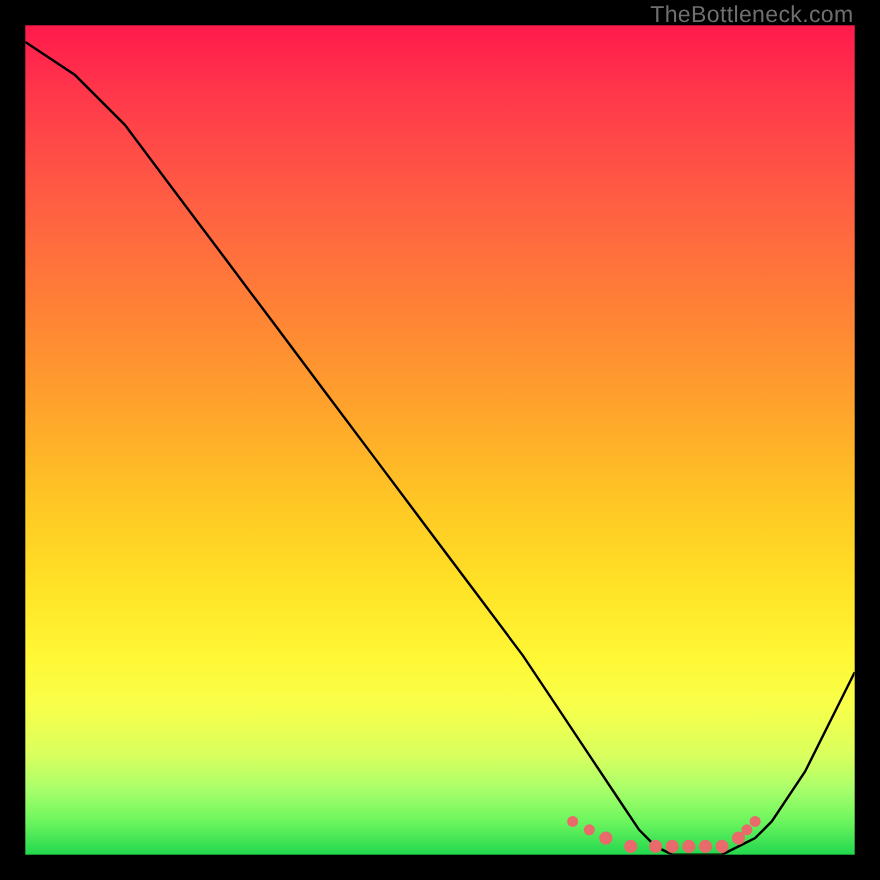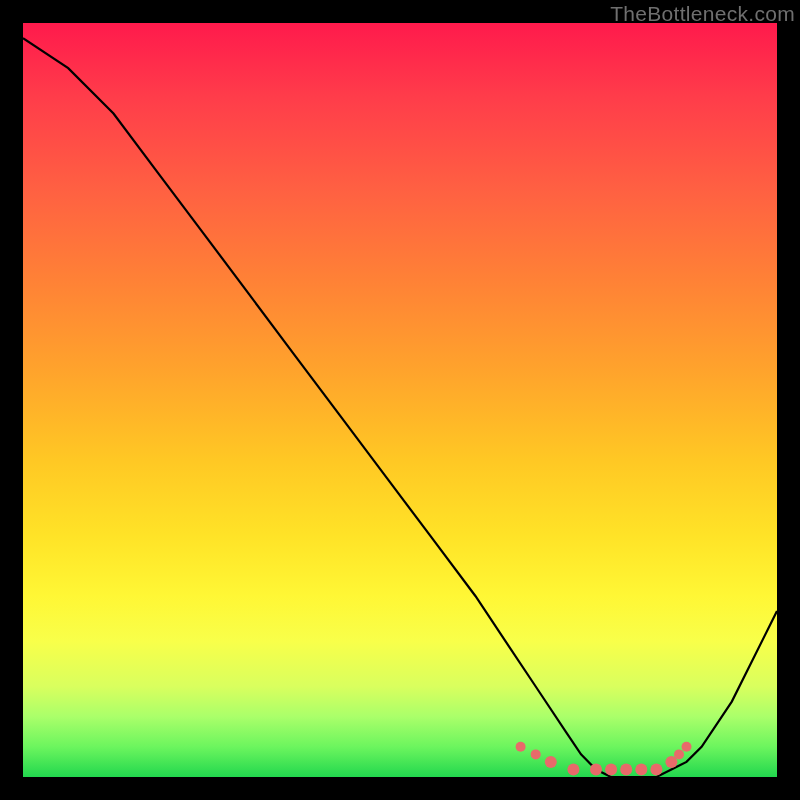--- a/index.html
+++ b/index.html
@@ -13,21 +13,21 @@
   }
   .frame {
     position: relative;
     width: 800px;
     height: 800px;
     background: #000;
   }
   .watermark {
     position: absolute;
     top: 2px;
-    right: 5px;
+    right: 24px;
     color: #6f6f6f;
     font-size: 21px;
     font-weight: 500;
     letter-spacing: 0.3px;
     z-index: 20;
   }
   .plot-area {
     position: absolute;
     left: 23px;
     top: 23px;

